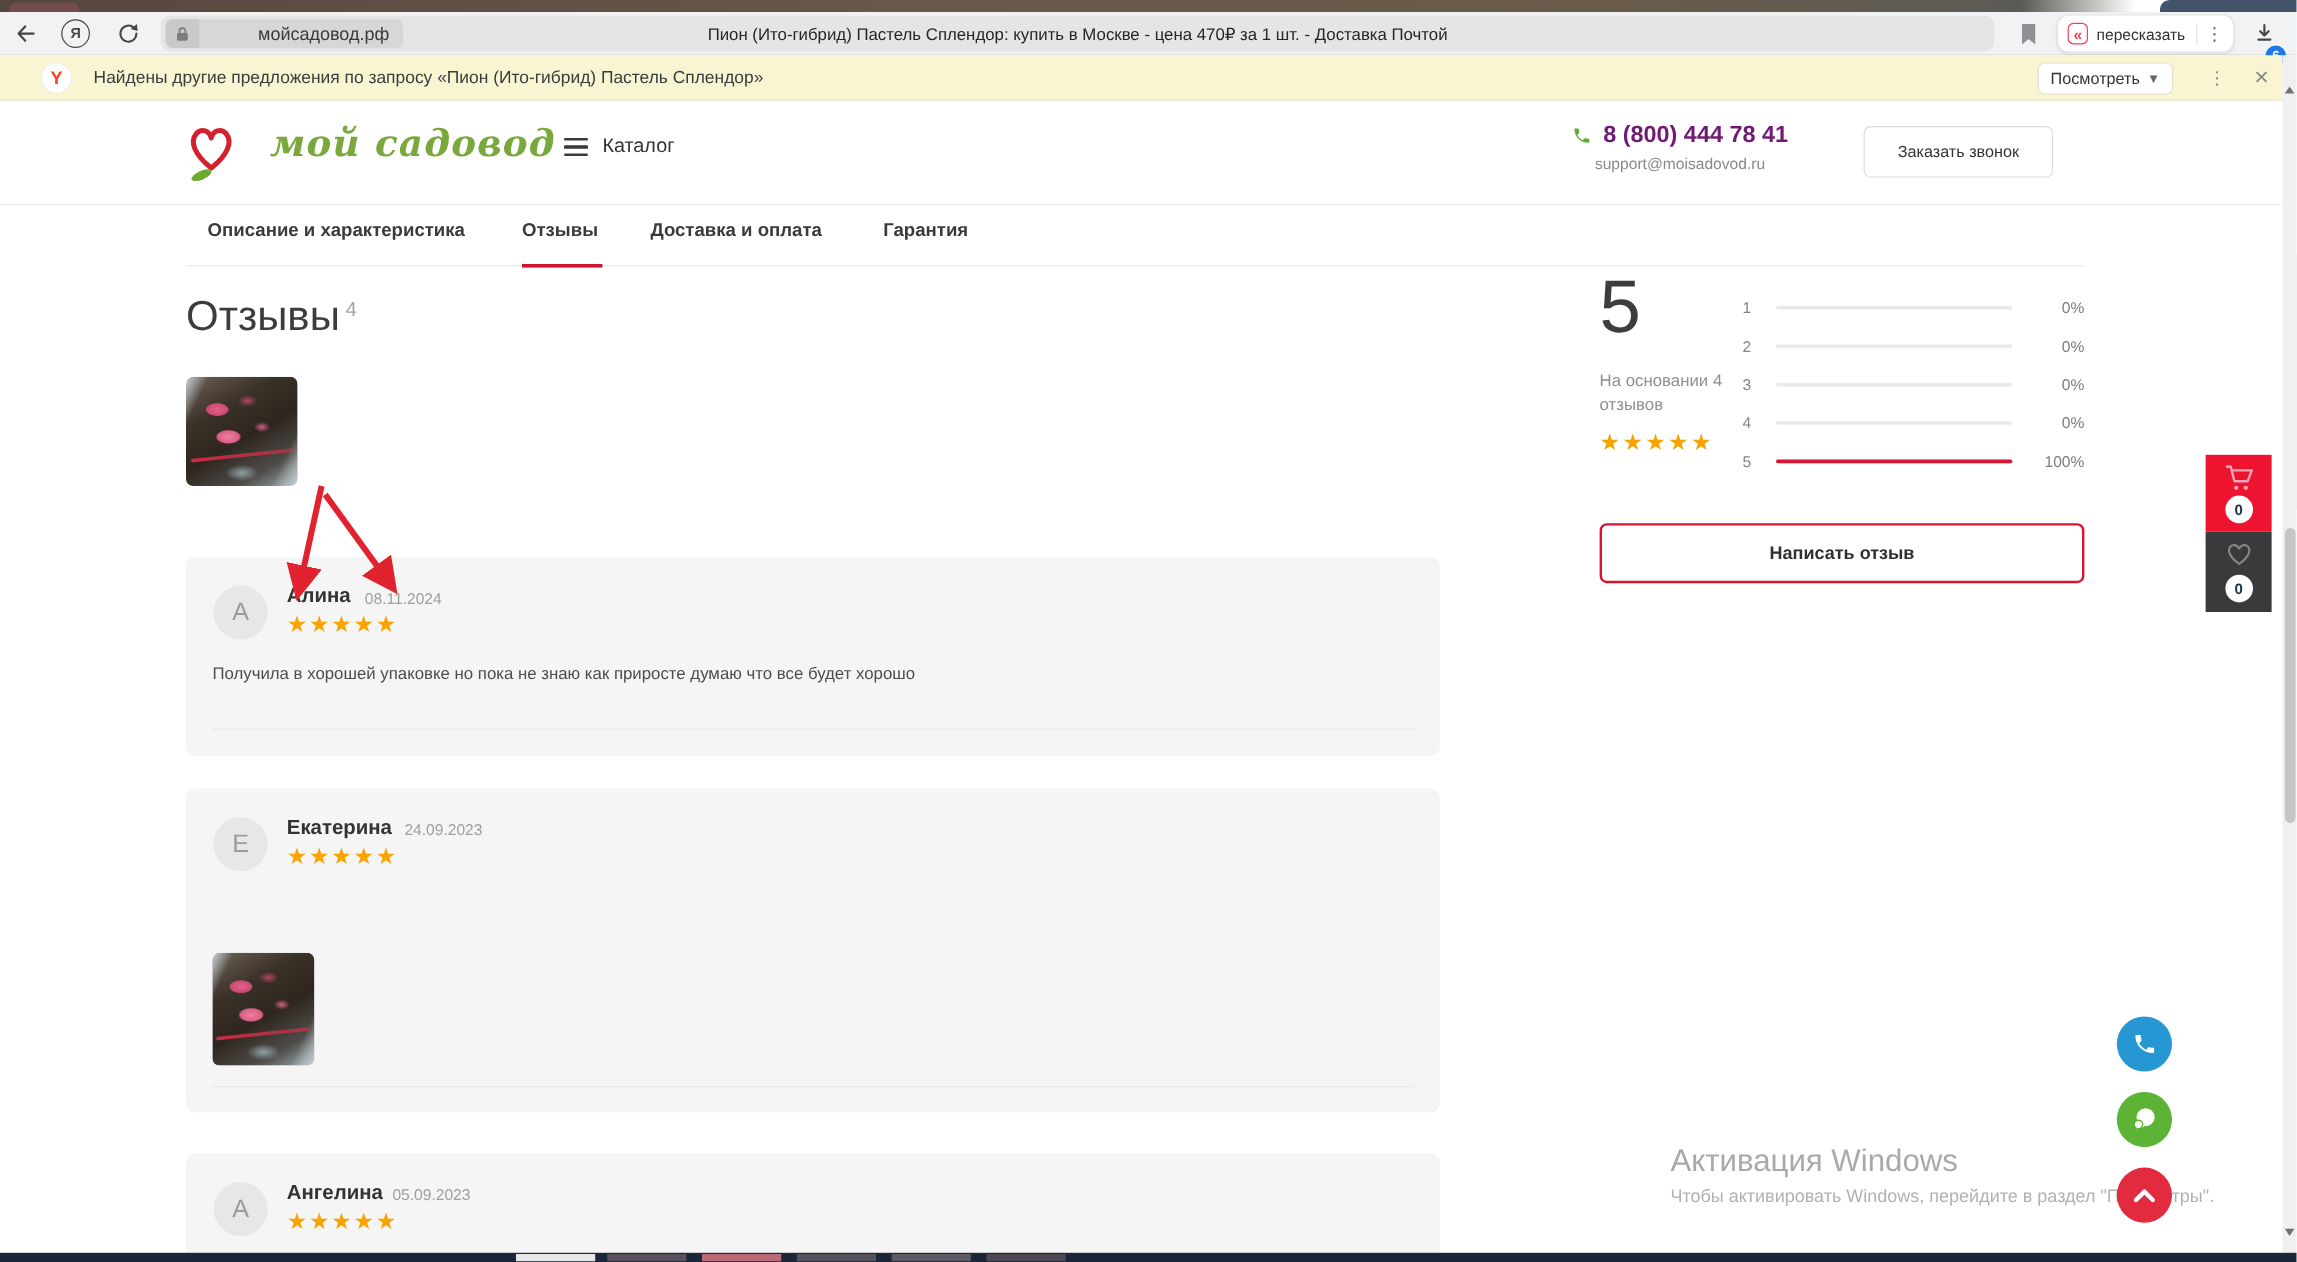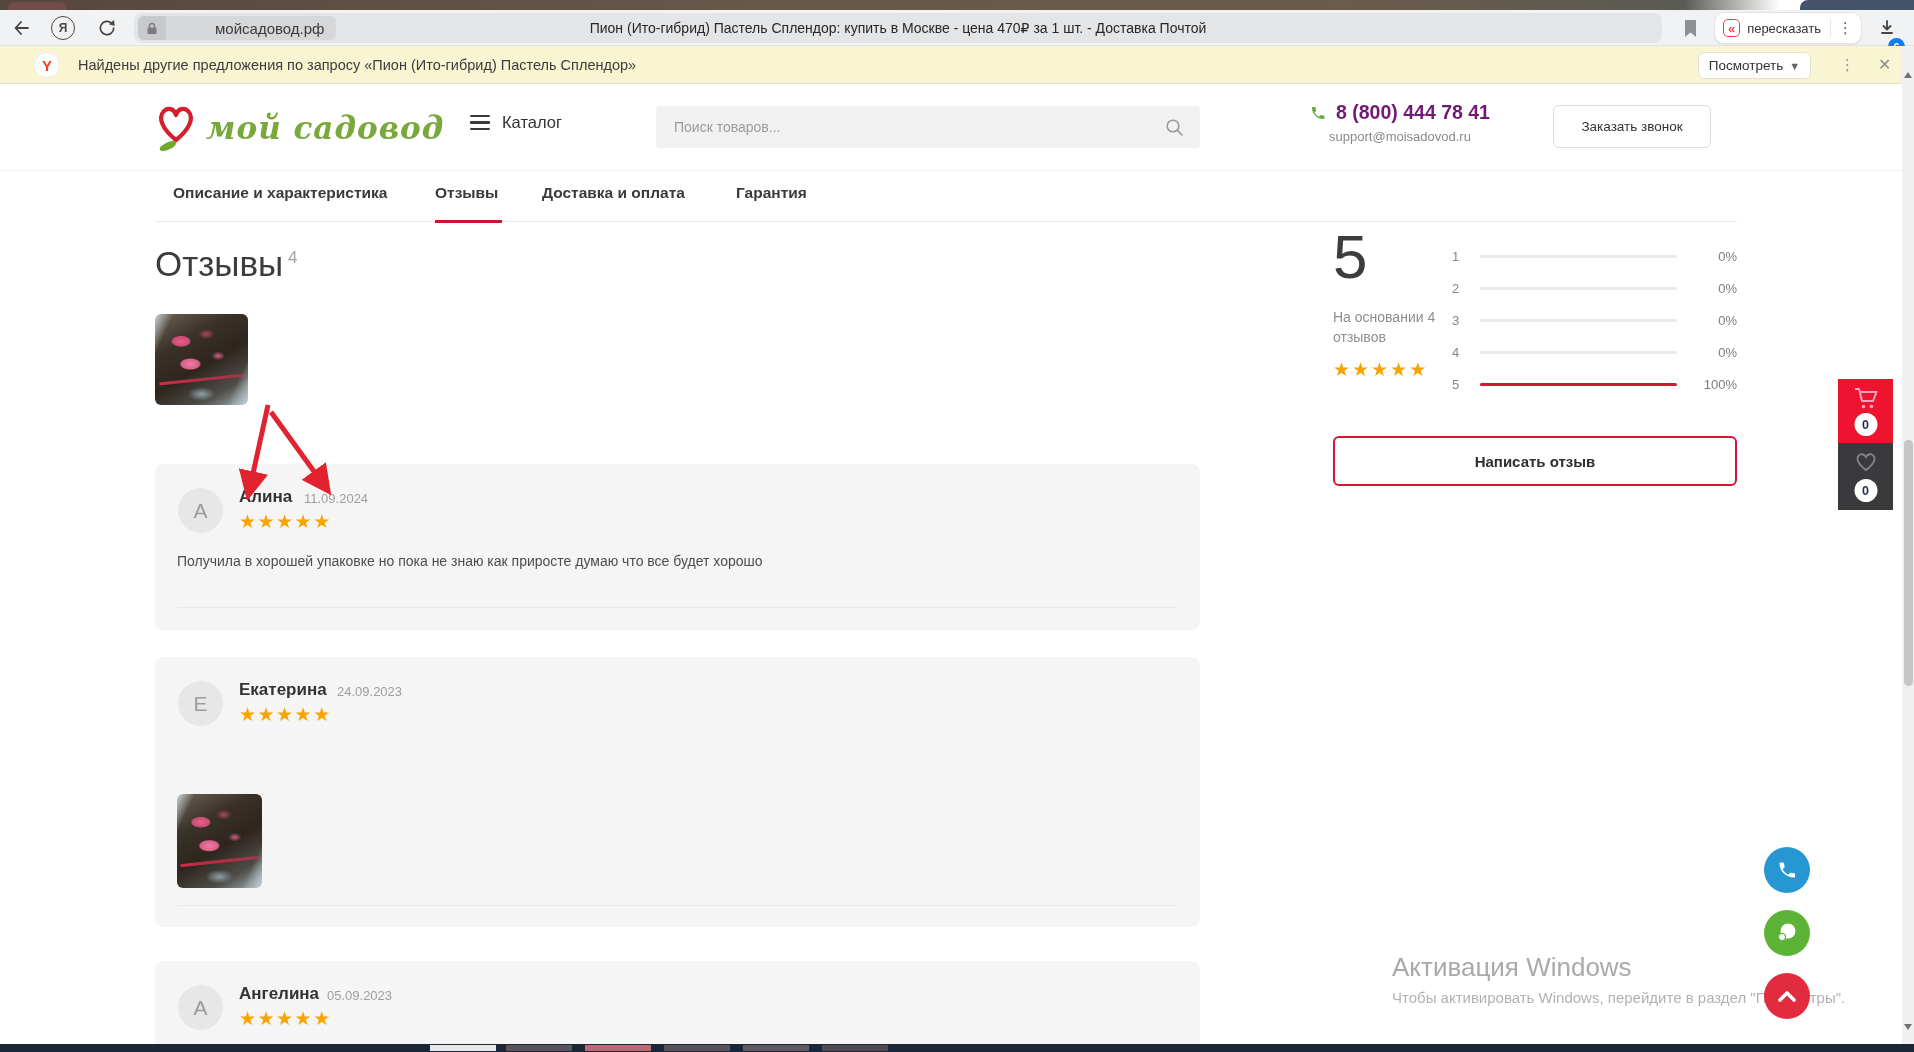--- a/index.html
+++ b/index.html
@@ -39,21 +39,21 @@
     display:flex;align-items:center;justify-content:center;font-weight:700;font-size:15px;color:#fb3f1f;}
   .notif-text{position:absolute;left:78px;top:0;height:38px;display:flex;align-items:center;font-size:14.5px;color:#3c3c3c;}
   .view-btn{position:absolute;left:1698px;top:6px;width:113px;height:27px;background:#fff;border:1px solid #e3e0cd;border-radius:6px;
     display:flex;align-items:center;justify-content:center;font-size:13.5px;color:#333;gap:6px;}
   .chev-down{font-size:11px;color:#666;}
   .notif-dots{position:absolute;left:1840px;top:10px;font-size:15px;color:#8b8b8b;}
   .notif-close{position:absolute;left:1878px;top:9px;font-size:16px;color:#8b8b8b;}
 
   
   .siteheader{position:absolute;left:0;top:84px;width:1902px;height:87px;background:#fff;border-bottom:1px solid #f0f0f0;}
-  .logo{position:absolute;left:152px;top:18px;display:flex;align-items:center;}
+  .logo{position:absolute;left:152px;top:18px;display:flex;gap:19px;}
   .logo-text{font-family:"DejaVu Serif","Liberation Serif",serif;font-style:italic;font-weight:700;
     font-size:31px;color:#7aa83c;margin-left:6px;letter-spacing:1px;}
   .catalog{position:absolute;left:470px;top:29px;display:flex;align-items:center;gap:12px;}
   .burger{display:flex;flex-direction:column;gap:4px;}
   .burger span{display:block;width:20px;height:2.4px;background:#3a3a3a;border-radius:1px;}
   .catalog-label{font-size:16.5px;color:#333;}
   .searchbox{position:absolute;left:656px;top:22px;width:544px;height:42px;background:#f1f1f2;border-radius:4px;display:flex;align-items:center;}
   .searchbox input{flex:1;border:none;background:transparent;outline:none;font-size:14px;color:#333;padding:0 18px;
     font-family:"Liberation Sans","DejaVu Sans",sans-serif;}
   .searchbox input::placeholder{color:#9b9b9b;}
@@ -226,27 +226,20 @@
 
     <div class="catalog">
       <div class="burger">
           <span></span>
           <span></span>
           <span></span>
         </div>
       <span class="catalog-label">Каталог</span>
     </div>
 
-    <div class="searchbox">
-      <input type="text" placeholder="Поиск товаров..." style="">
-      <svg class="search-ico" width="19" height="19" viewBox="0 0 19 19">
-        <circle cx="8" cy="8" r="5.8" fill="none" stroke="#9b9b9b" stroke-width="1.6"></circle>
-        <path d="M12.4 12.4 L17 17" stroke="#9b9b9b" stroke-width="1.6" stroke-linecap="round"></path>
-      </svg>
-    </div>
 
     <div class="phoneblock">
       <div class="phone-row">
         <svg width="16" height="16" viewBox="0 0 24 24">
           <path d="M6.6 10.8c1.5 3 3.9 5.4 6.9 6.9l2.3-2.3c.3-.3.7-.4 1.1-.2 1.2.4 2.5.6 3.8.6.6 0 1 .4 1 1V20c0 .6-.4 1-1 1C10.6 21 3 13.4 3 4c0-.6.4-1 1-1h3.5c.6 0 1 .4 1 1 0 1.3.2 2.6.6 3.8.1.4 0 .8-.2 1.1l-2.3 2.3z" fill="#61ad33"></path>
         </svg>
         <span class="phone-num">8 (800) 444 78 41</span>
       </div>
       <div class="email">support@moisadovod.ru</div>
     </div>
@@ -273,21 +266,21 @@
         <polygon points="0 0, 6 3, 0 6" fill="#e0232e"></polygon>
       </marker>
     </defs>
     <line x1="50" y1="5" x2="31" y2="92" stroke="#e0232e" stroke-width="5" marker-end="url(#ah)"></line>
     <line x1="53" y1="12" x2="108" y2="88" stroke="#e0232e" stroke-width="5" marker-end="url(#ah)"></line>
   </svg>
 
   <div class="rcard card1">
     <div class="avatar">А</div>
     <div class="rname">Алина</div>
-    <div class="rdate" style="left:149px;">11.09.2024</div>
+    <div class="rdate" style="left:149px;">08.11.2024</div>
     <div class="rstars">★★★★★</div>
     <div class="rtext" style="top:89px;">Получила в хорошей упаковке но пока не знаю как приросте думаю что все будет хорошо</div>
     <div class="rdivider" style="top:143px;"></div>
   </div>
 
   <div class="rcard card2">
     <div class="avatar">Е</div>
     <div class="rname">Екатерина</div>
     <div class="rdate" style="left:182px;">24.09.2023</div>
     <div class="rstars">★★★★★</div>

